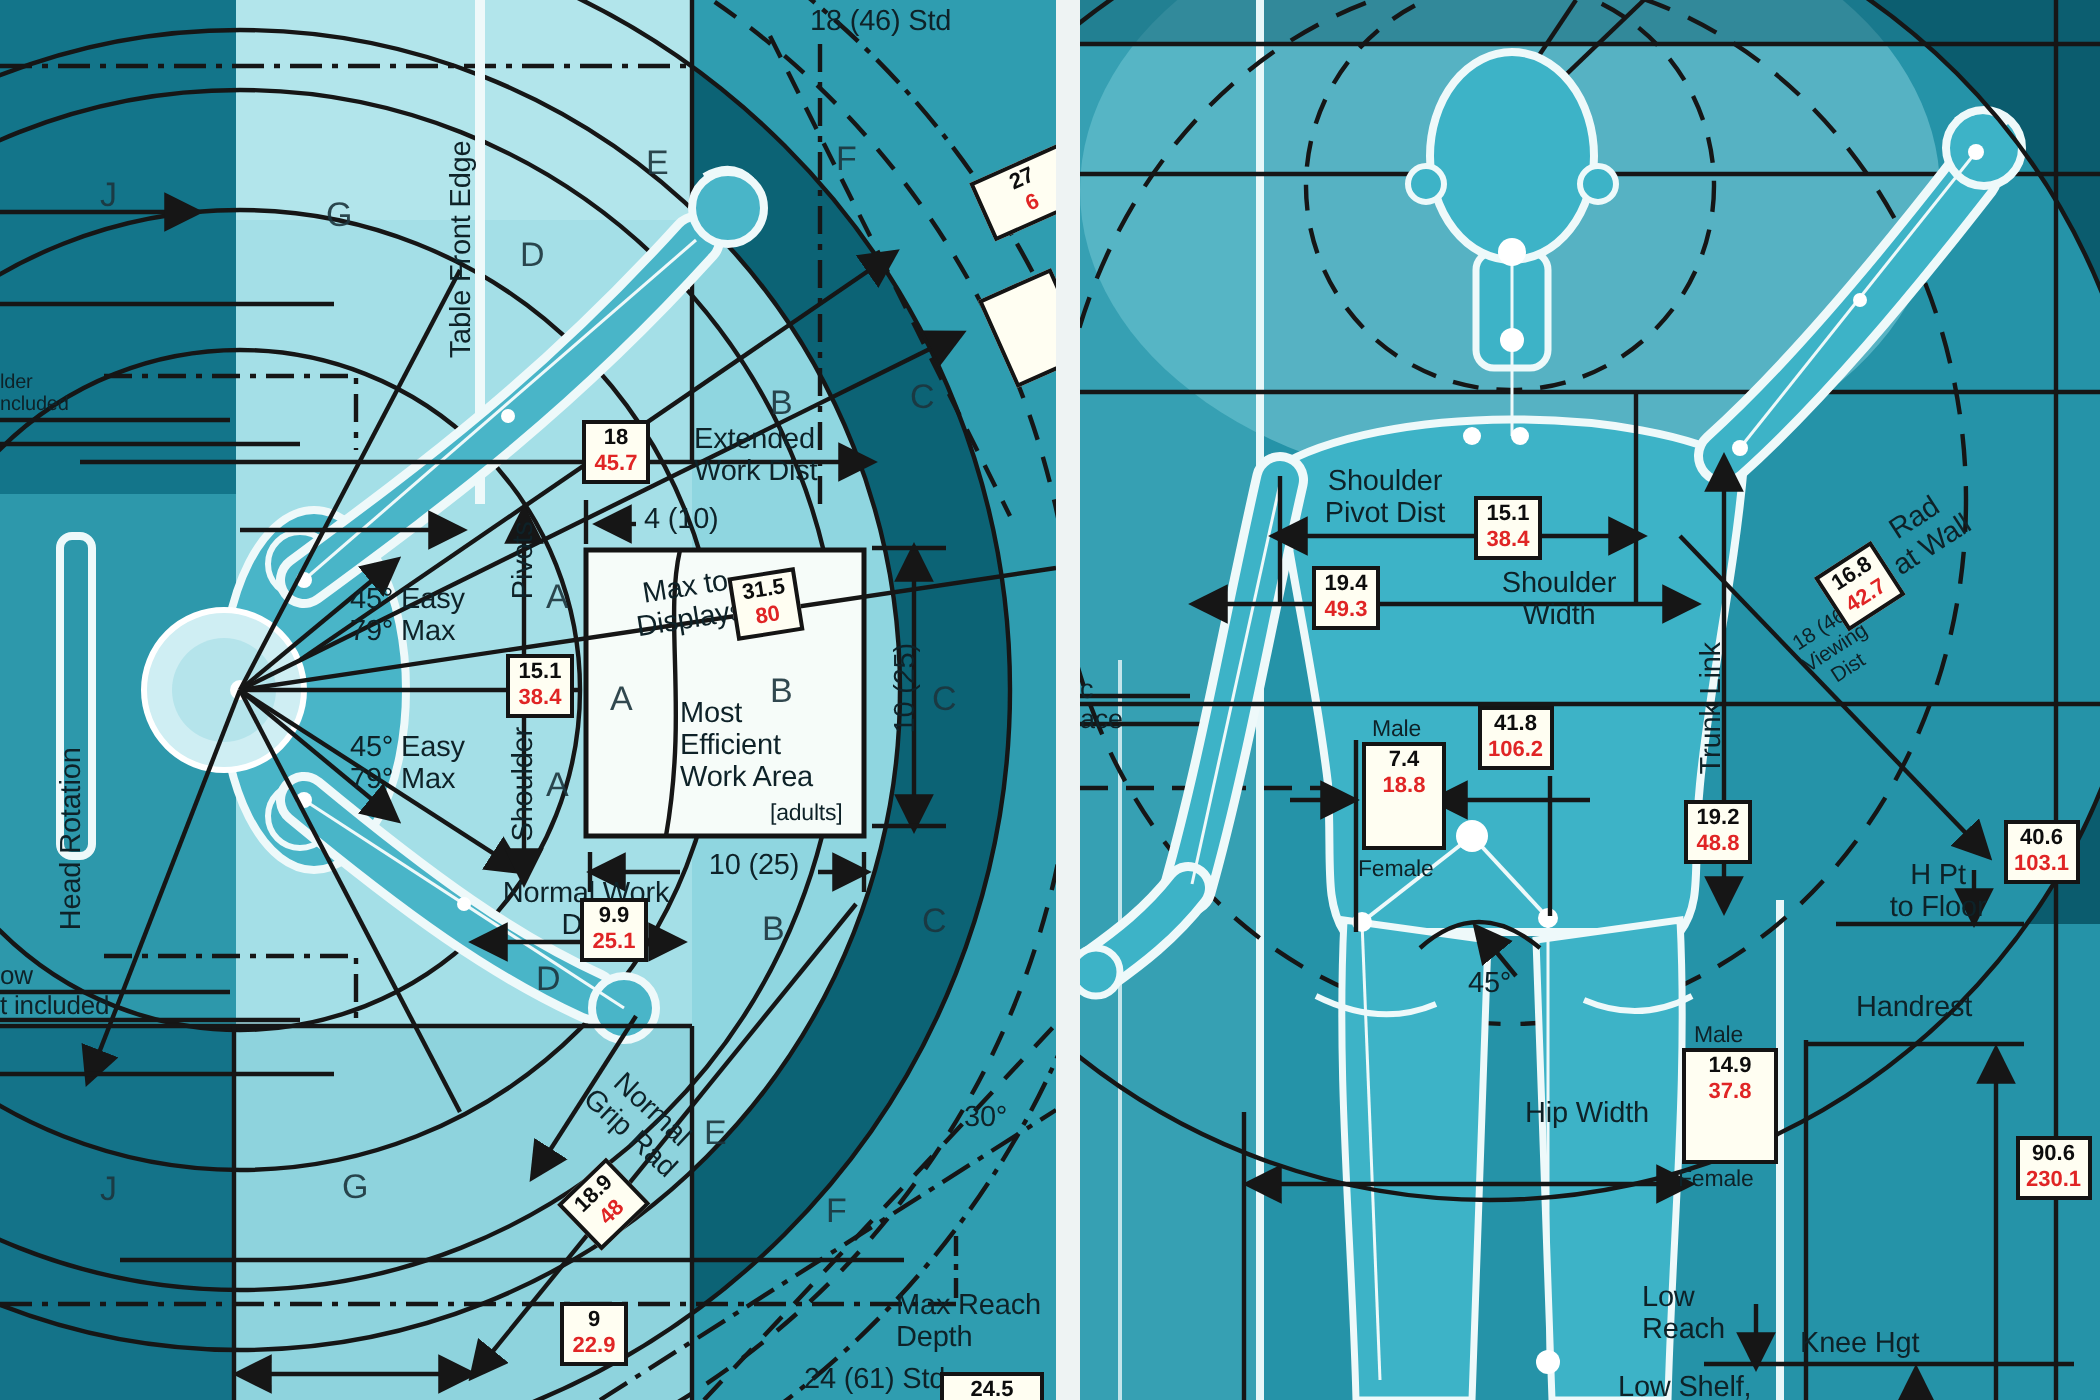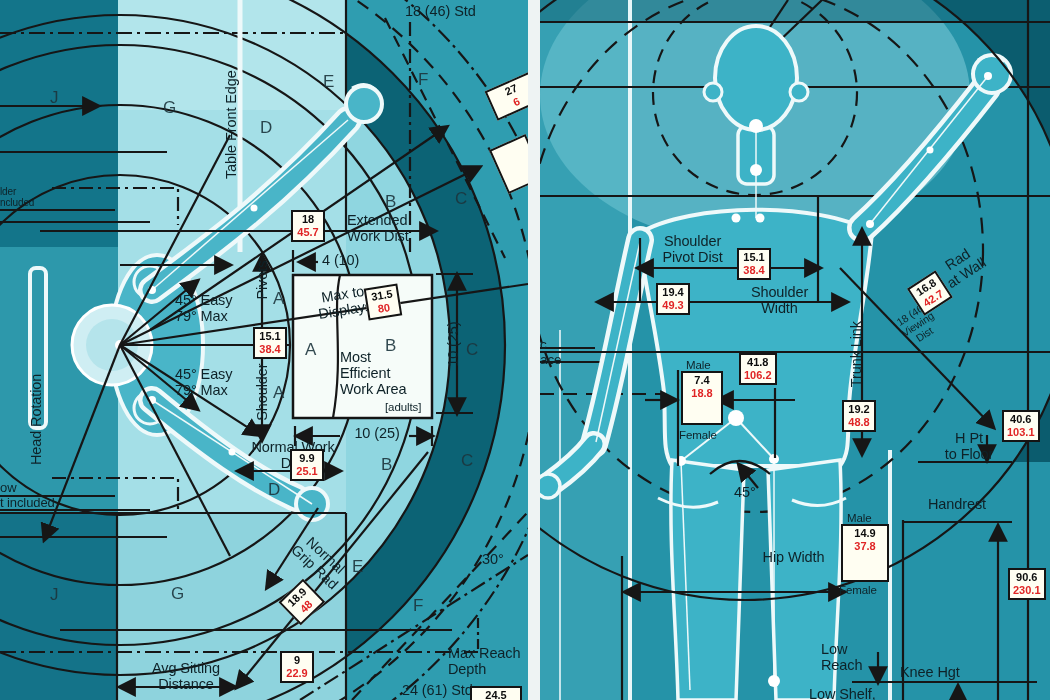--- a/index.html
+++ b/index.html
@@ -159,22 +159,20 @@
 Efficient
 Work Area</div>
     <div class="lbl" style="left:341px;top:401px;width:80px;font-size:11.5px;padding-left:44px;">[adults]</div>
     <div class="lbl c" style="left:414px;top:336px;width:78px;transform:rotate(-90deg);">10 (25)</div>
     <div class="lbl c" style="left:341px;top:425px;width:72px;">10 (25)</div>
     <div class="lbl c" style="left:243px;top:439px;width:100px;">Normal Work
 Dist</div>
     <div class="lbl c" style="left:276px;top:545px;width:88px;transform:rotate(43deg);">Normal
 Grip Rad</div>
     <div class="lbl" style="left:482px;top:551px;">30°</div>
-    <div class="lbl c" style="left:134px;top:660px;width:104px;">Avg Sitting
-Distance</div>
     <div class="lbl" style="left:448px;top:645px;width:85px;">Max Reach
 Depth</div>
     <div class="lbl" style="left:402px;top:682px;width:85px;">24 (61) Std</div>
     <div class="lbl" style="left:0px;top:186px;font-size:10px;">lder
 ncluded</div>
     <div class="lbl" style="left:0px;top:481px;font-size:13px;">ow
 t included</div>
 
     <div class="zone" style="left:50px;top:88px;">J</div>
     <div class="zone" style="left:163px;top:98px;">G</div>

